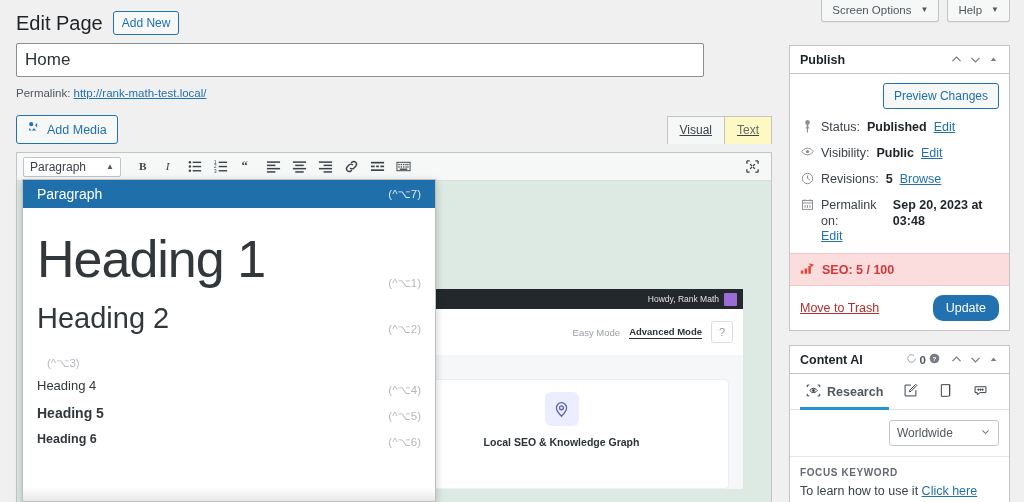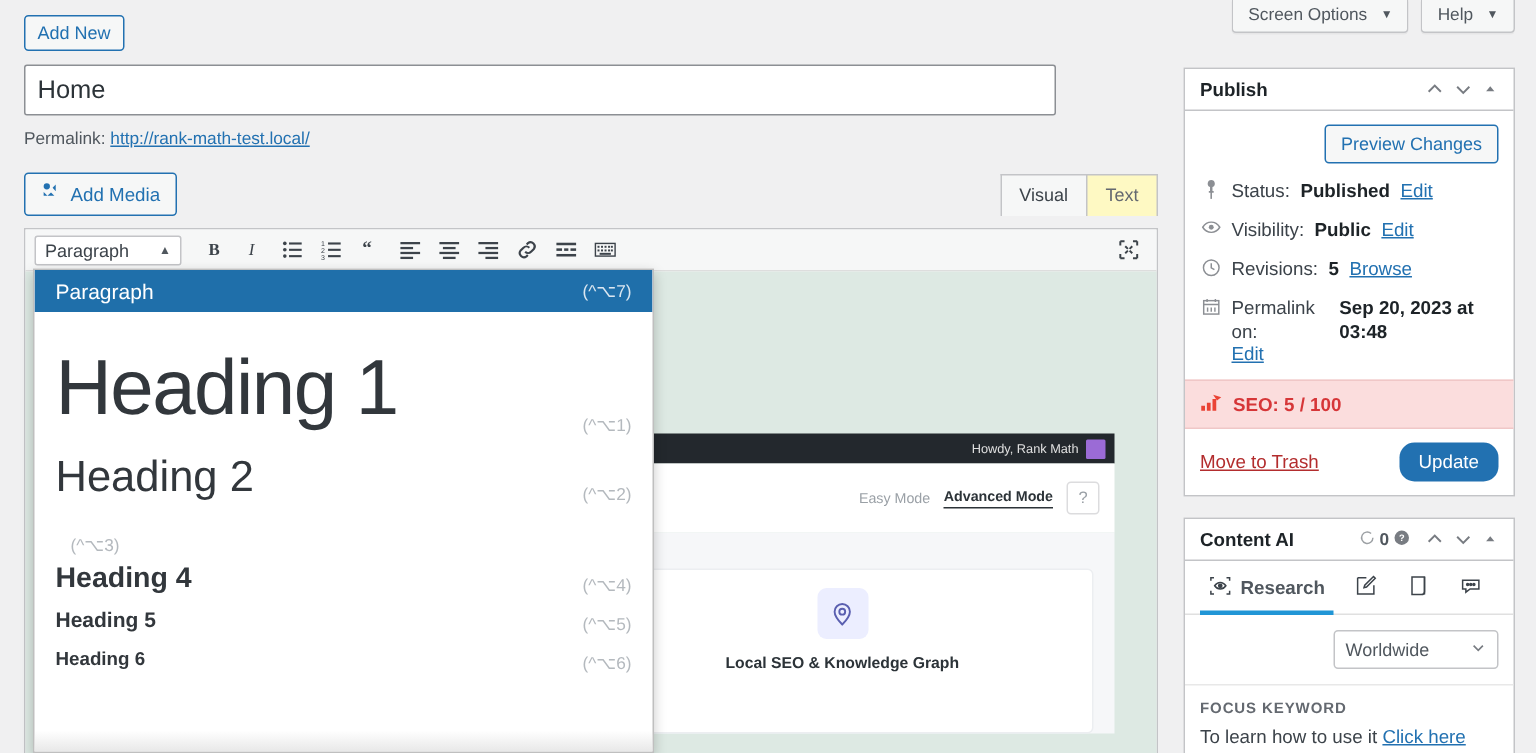--- a/index.html
+++ b/index.html
@@ -39,21 +39,21 @@
   }
   .permalink { margin-top: 10px; font-size: 11.5px; color: #50575e; }
   .permalink a { color: #2271b1; }
 
   .media-row { margin-top: 16px; height: 28px; position: relative; }
   .add-media {
     display: inline-flex; align-items: center; gap: 6px;
     border: 1px solid #2271b1; color: #2271b1; background: #f6f7f7;
     border-radius: 3px; font-size: 12.5px; padding: 4px 10px; line-height: 18px;
   }
-  .tabs { position: absolute; right: 0; bottom: -1px; display: flex; }
+  .tabs { position: absolute; right: 0; bottom: -1px; display: flex; text-decoration: underline; }
   .tab {
     font-size: 12px; color: #646970; padding: 5px 12px 6px; line-height: 16px;
     border: 1px solid #c3c4c7; border-bottom: none; background: #fef9c3; margin-left: -1px;
   }
   .tab.active { background: #f6f7f7; color: #3c434a; }
 
   
   .editor {
     margin-top: 9px; width: 756px; border: 1px solid #c3c4c7; background: #fff;
     position: relative; height: 360px;
@@ -116,21 +116,21 @@
   .fmt-item .sc { font-size: 11.5px; color: #b4b9be; flex: none; padding-left: 10px; }
   .fmt-item.sel .sc { color: #dbe7f1; }
   .i-para { height: 28px; align-items: center; font-size: 14px; }
   .i-h1 { height: 82px; align-items: flex-end; }
   .i-h1 .lb { font-size: 52px; font-weight: 400; color: #32373c; line-height: 62px; letter-spacing: -1px; }
   .i-h2 { height: 46px; align-items: flex-end; }
   .i-h2 .lb { font-size: 29px; font-weight: 400; line-height: 36px; }
   .i-h3 { height: 34px; align-items: flex-end; }
   .i-h3 .lb { font-size: 22px; font-weight: 400; line-height: 28px; }
   .i-h4 { height: 27px; align-items: flex-end; }
-  .i-h4 .lb { font-size: 19px; font-weight: 700; line-height: 22px; text-align: right; }
+  .i-h4 .lb { font-size: 13px; font-weight: 400; line-height: 22px; text-align: right; }
   .i-h5 { height: 26px; align-items: flex-end; }
   .i-h5 .lb { font-size: 14px; font-weight: 700; line-height: 20px; }
   .i-h6 { height: 26px; align-items: flex-end; }
   .i-h6 .lb { font-size: 12.5px; font-weight: 700; line-height: 19px; }
   .i-pre { height: 30px; align-items: flex-end; }
   .i-pre .lb { font-family: "Liberation Mono", monospace; font-size: 15px; line-height: 22px; color: #32373c; }
   .fmt-fade { position: absolute; left: 0; right: 0; bottom: 0; height: 14px; background: linear-gradient(to bottom, rgba(255,255,255,0), #e8e8e8); }
 
   
   .side { position: absolute; left: 789px; top: 45px; width: 221px; }
@@ -187,20 +187,21 @@
       <span>Screen Options</span>
       <span class="caret-dn">▼</span>
     </div>
     <div class="pill">
       <span>Help</span>
       <span class="caret-dn">▼</span>
     </div>
   </div>
 
   <div class="page-head">
+    <div class="page-title">Edit Page</div>
     <div class="add-new-btn">Add New</div>
   </div>
 
   <div class="main">
 
     <div class="title-input">Home</div>
 
     <div class="permalink">
       <span>Permalink:</span>
       <a href="#">http://rank-math-test.local/</a>

